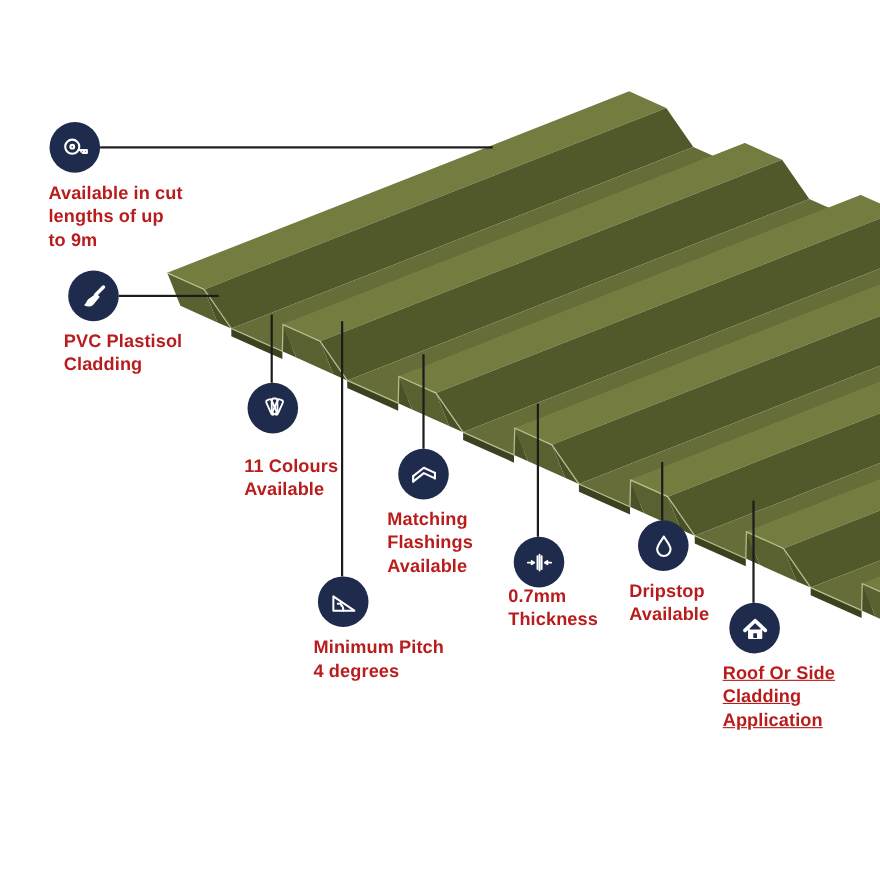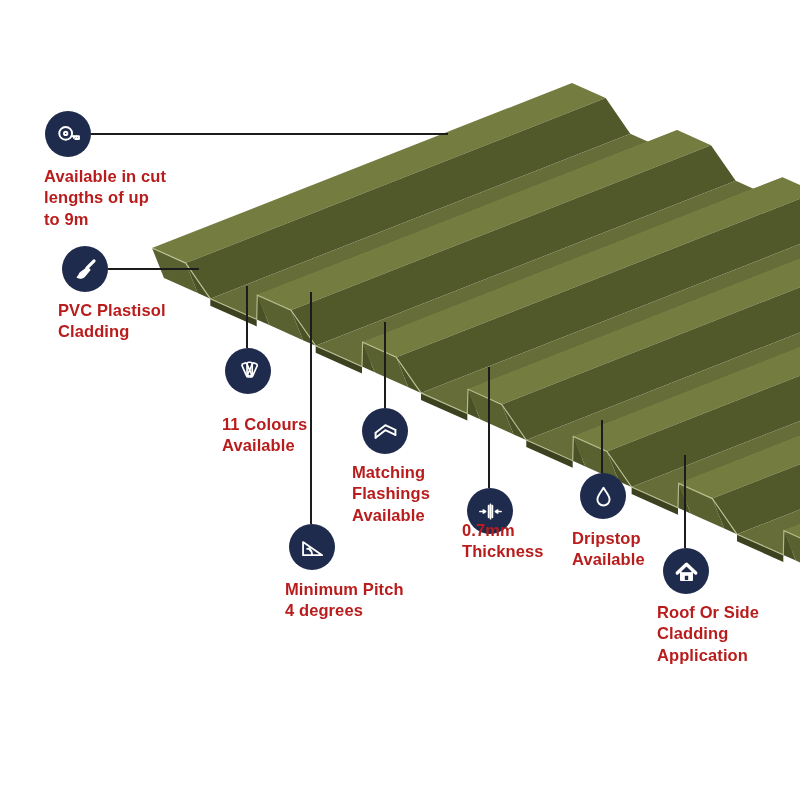--- a/index.html
+++ b/index.html
@@ -156,21 +156,21 @@
     <div class="leader" style="left:488px;top:367px;width:2px;height:121px;"></div>
     <div class="badge" style="left:467px;top:488px;">
       <svg viewBox="0 0 24 24" width="27" height="27">
           <g fill="none" stroke="#fff" stroke-width="1.5" stroke-linecap="round">
         <path d="M10.3 6.8 V17.2 M12 5.6 V18.4 M13.7 6.8 V17.2"></path>
         <path d="M2.6 12 H7.6 M7.6 12 l-2 -1.3 M7.6 12 l-2 1.3"></path>
         <path d="M21.4 12 H16.4 M16.4 12 l2 -1.3 M16.4 12 l2 1.3"></path>
       </g>
         </svg>
     </div>
-    <div class="label" style="left:462px;top:520px;">0.7mm
+    <div class="label" style="left:462px;top:532px;">0.7mm
 Thickness</div>
   </div>
 
   <div>
     <div class="leader" style="left:601px;top:420px;width:2px;height:53px;"></div>
     <div class="badge" style="left:580px;top:473px;">
       <svg viewBox="0 0 24 24" width="27" height="27">
         <path d="M12 4.2 C10.2 7.6 6.6 11 6.6 14.6 a5.4 5.4 0 0 0 10.8 0 C17.4 11 13.8 7.6 12 4.2 Z" fill="none" stroke="#fff" stroke-width="1.7" stroke-linejoin="round"></path>
       </svg>
     </div>
@@ -182,18 +182,18 @@
     <div class="leader" style="left:684px;top:455px;width:2px;height:93px;"></div>
     <div class="badge" style="left:663px;top:548px;">
       <svg viewBox="0 0 24 24" width="27" height="27">
           <g stroke="#fff" fill="none" stroke-linecap="round" stroke-linejoin="round">
         <path d="M3.8 13.4 L12 5.6 L20.2 13.4" stroke-width="3"></path>
         <path d="M7 12.6 V19.6 H17 V12.6" fill="#fff" stroke-width="1.5"></path>
         <path d="M10.5 19.6 V15.8 H13.5 V19.6" fill="#1F2B4C" stroke="none"></path>
       </g>
         </svg>
     </div>
-    <div class="label" style="left:657px;top:602px;">Roof Or Side
+    <div class="label" style="left:657px;top:602px;text-decoration:underline;">Roof Or Side
 Cladding
 Application</div>
   </div>
 
 </div>
 
 </body></html>

